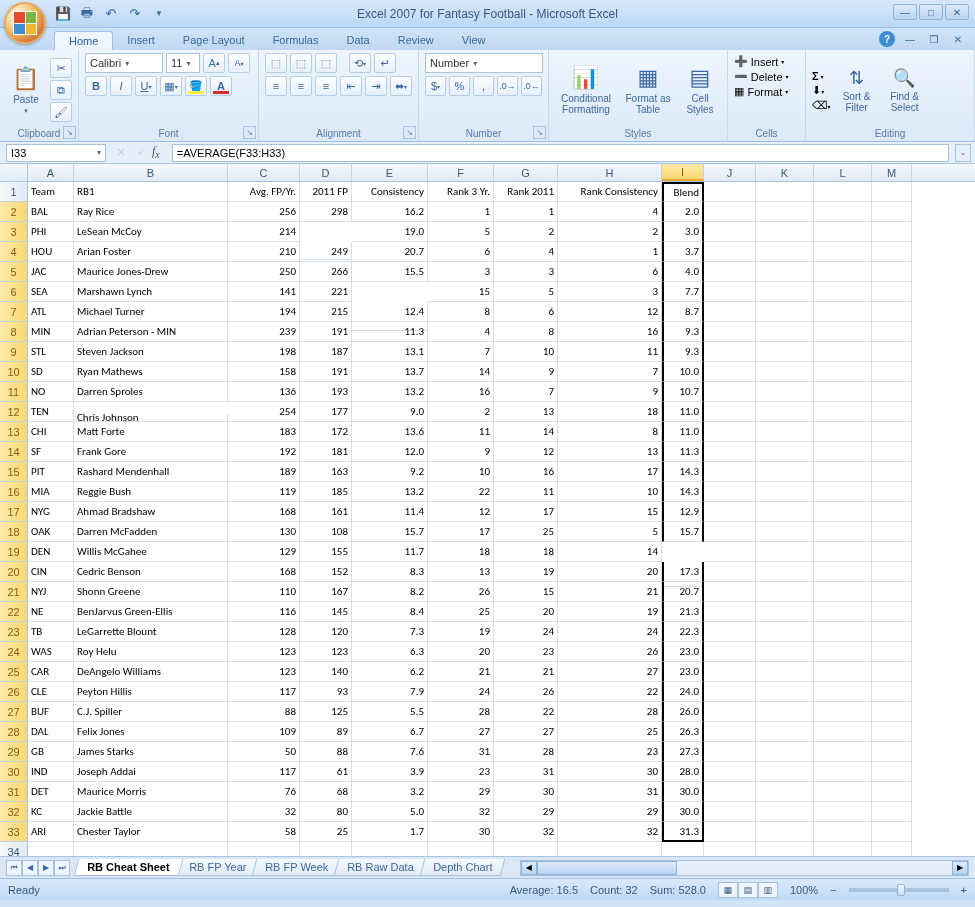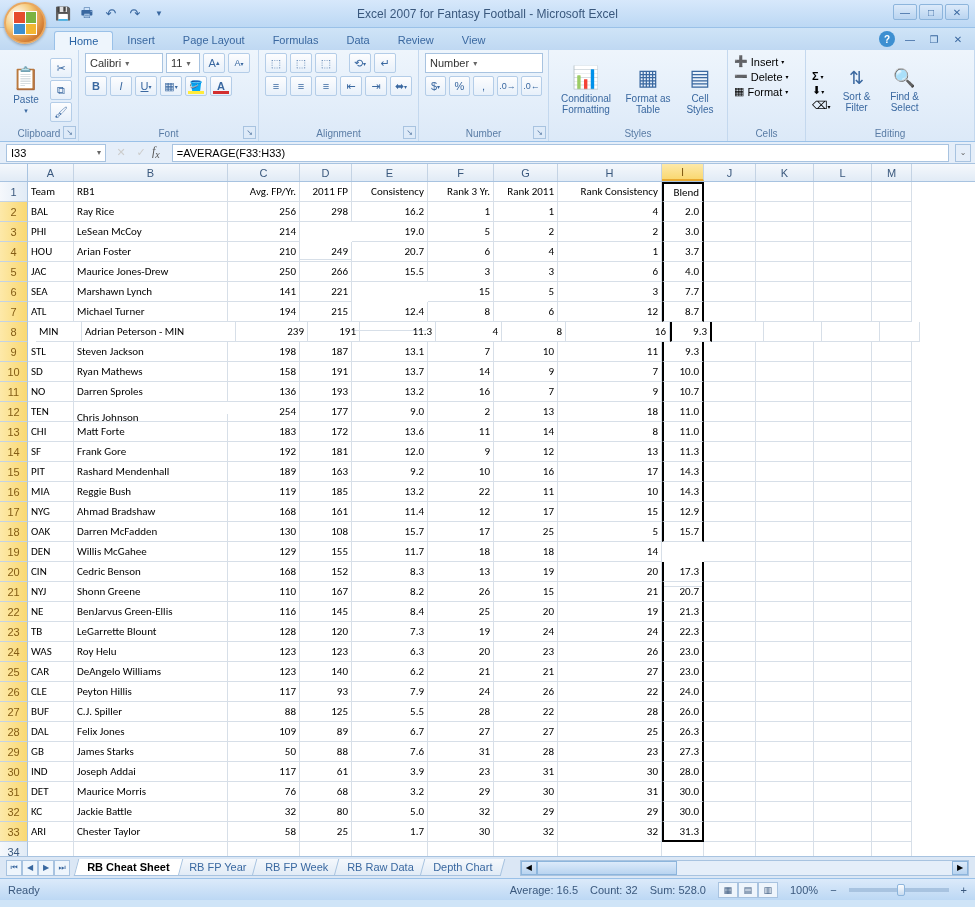--- a/index.html
+++ b/index.html
@@ -421,21 +421,21 @@
         <div class="cell r" style="width: 64px;">6</div>
         <div class="cell r" style="width: 104px;">12</div>
         <div class="cell r" style="width: 42px; border-left: 2px solid rgb(0, 0, 0); border-right: 2px solid rgb(0, 0, 0);">8.7</div>
         <div class="cell" style="width: 52px;"></div>
         <div class="cell" style="width: 58px;"></div>
         <div class="cell" style="width: 58px;"></div>
         <div class="cell" style="width: 40px;"></div>
       </div>
       <div class="gridrow">
         <div class="rowhdr sel">8</div>
-        <div class="cell" style="width: 46px; margin-left: 8px;">MIN</div>
+        <div class="cell" style="width: 46px;">MIN</div>
         <div class="cell" style="width: 154px;">Adrian Peterson - MIN</div>
         <div class="cell r" style="width: 72px;">239</div>
         <div class="cell r" style="width: 52px;">191</div>
         <div class="cell r" style="width: 76px;">11.3</div>
         <div class="cell r" style="width: 66px;">4</div>
         <div class="cell r" style="width: 64px;">8</div>
         <div class="cell r" style="width: 104px;">16</div>
         <div class="cell r" style="width: 42px; border-left: 2px solid rgb(0, 0, 0); border-right: 2px solid rgb(0, 0, 0);">9.3</div>
         <div class="cell" style="width: 52px;"></div>
         <div class="cell" style="width: 58px;"></div>

